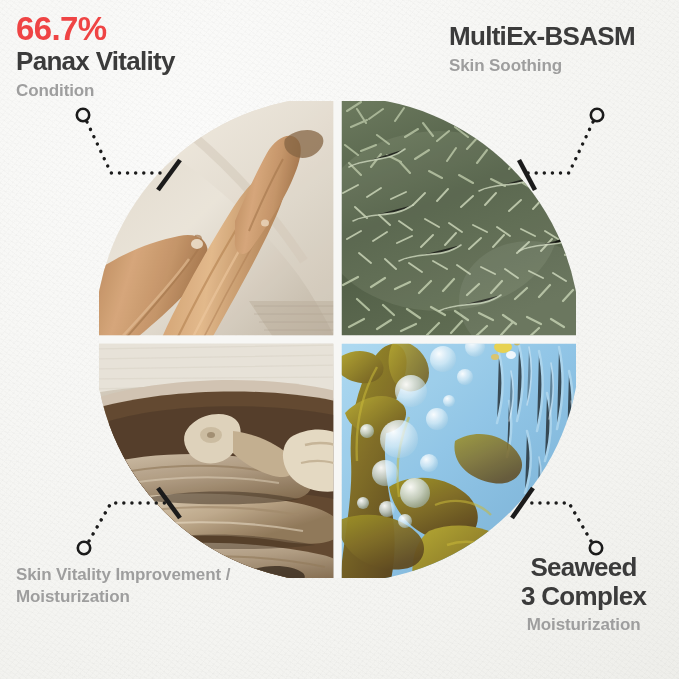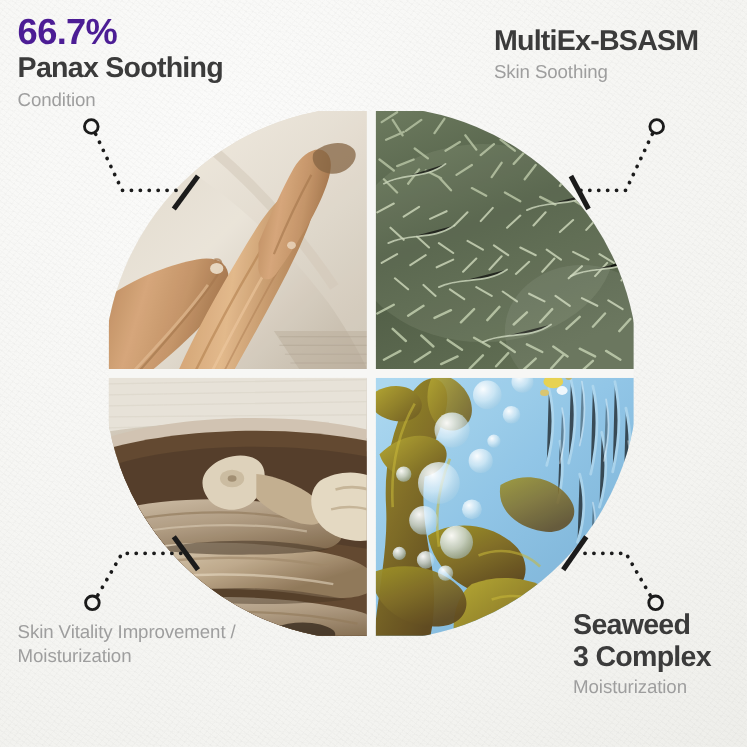--- a/index.html
+++ b/index.html
@@ -18,35 +18,35 @@
       repeating-linear-gradient(-52deg, rgba(0,0,0,0.012) 0px, rgba(0,0,0,0.012) 1px, rgba(255,255,255,0) 1px, rgba(255,255,255,0) 5px),
       repeating-linear-gradient(8deg, rgba(0,0,0,0.009) 0px, rgba(0,0,0,0.009) 1px, rgba(255,255,255,0) 1px, rgba(255,255,255,0) 7px),
       radial-gradient(circle at 30% 20%, #fbfbfa 0%, #f4f4f1 70%, #eeeeea 100%);
     pointer-events:none;
   }
   .stage{position:absolute;inset:0;}
 
   
   .label-block{position:absolute;}
   .pct{
-    font-size:33px;font-weight:bold;color:#4c1d95;
+    font-size:33px;font-weight:bold;color:#ef4444;
     letter-spacing:-0.6px;line-height:1.06;
   }
   .title{
     font-size:26px;font-weight:bold;color:#3b3b3b;
     letter-spacing:-0.7px;line-height:1.1;white-space:nowrap;
   }
   .subtitle{
-    font-size:17px;color:#9e9e9e;font-weight:normal;
+    font-size:17px;color:#9e9e9e;font-weight:bold;
     line-height:1.3;margin-top:4px;letter-spacing:-0.1px;
   }
   #block-ginseng{left:16px;top:12px;}
   #block-multiex{left:449px;top:22px;}
   #block-botanicetical{left:16px;top:560px;}
-  #block-seaweed{left:521px;top:553px;text-align:left;}
+  #block-seaweed{left:521px;top:553px;text-align:center;}
   #block-seaweed .subtitle{margin-left:0;}
 
   
   #wheel{position:absolute;left:99px;top:101px;width:477px;height:477px;}
   #connectors{position:absolute;left:0;top:0;width:679px;height:679px;}
 </style>
 </head>
 <body>
 
 <div id="paper-texture"></div>
@@ -344,21 +344,21 @@
 
     <g>
       <circle cx="596" cy="548" r="6.2" fill="none" stroke="#1b1b1b" stroke-width="2.6"></circle>
       <path d="M591,541 L569,503 L524,503" fill="none" stroke="#1b1b1b" stroke-width="3.4" stroke-linecap="round" stroke-dasharray="0.1 8"></path>
       <line x1="512" y1="518" x2="533" y2="488" stroke="#1b1b1b" stroke-width="4.6" stroke-linecap="butt"></line>
     </g>
   </svg>
 
   <div class="label-block" id="block-ginseng">
     <div class="pct">66.7%</div>
-    <div class="title">Panax Soothing</div>
+    <div class="title">Panax Vitality</div>
     <div class="subtitle">Condition</div>
   </div>
 
   <div class="label-block" id="block-multiex">
     <div class="title">MultiEx-BSASM</div>
     <div class="subtitle">Skin Soothing</div>
   </div>
 
   <div class="label-block" id="block-botanicetical">
     <div class="subtitle">Skin Vitality Improvement /</div>

